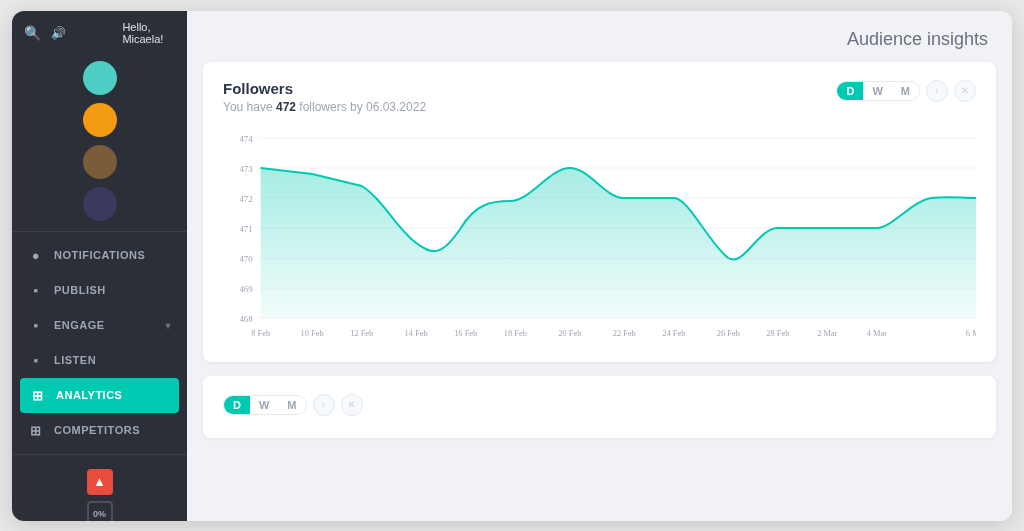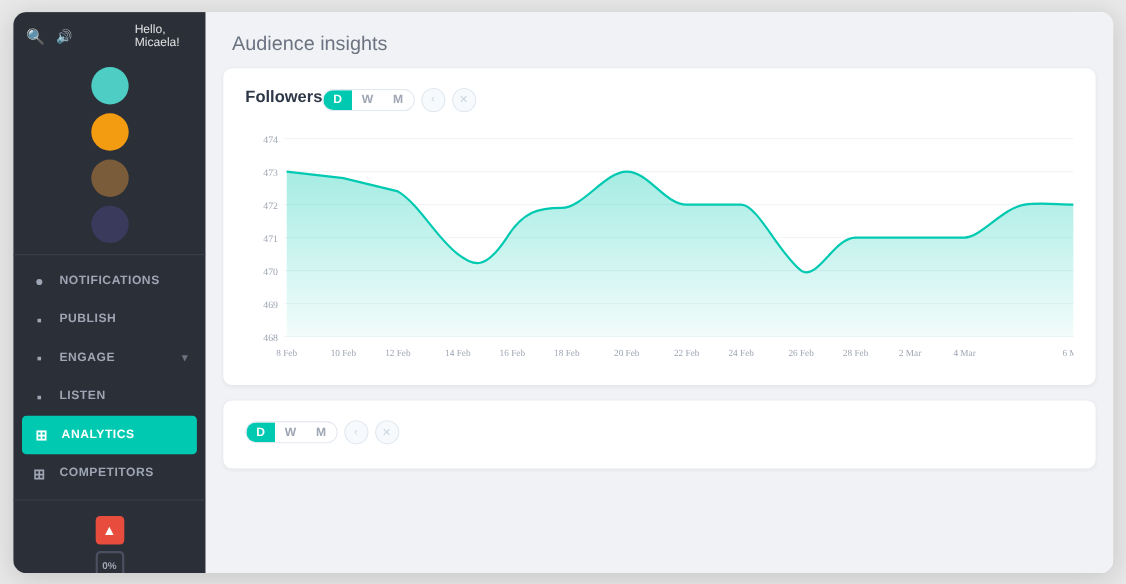--- a/index.html
+++ b/index.html
@@ -128,31 +128,33 @@
       display: flex;
       flex-direction: column;
     }
     .page-header {
       padding: 18px 24px 12px 24px;
     }
     .page-title {
       font-size: 18px;
       font-weight: 400;
       color: #6b7280;
+      text-align: right;
     }
     .card {
       background: #fff;
       border-radius: 8px;
       margin: 0 16px 14px 16px;
       padding: 18px 20px;
       box-shadow: 0 1px 4px rgba(0,0,0,0.06);
     }
     .card-header {
       display: flex;
       align-items: flex-start;
+      justify-content: space-between;
       margin-bottom: 4px;
     }
     .card-title {
       font-size: 15px;
       font-weight: 600;
       color: #2d3748;
     }
     .card-subtitle {
       font-size: 12px;
       color: #9ea5b3;
@@ -299,20 +301,23 @@
 
   <div class="main-content">
     <div class="page-header">
       <h1 class="page-title">Audience insights</h1>
     </div>
 
     <div class="card">
       <div class="card-header">
         <div>
           <div class="card-title">Followers</div>
+          <div class="card-subtitle">
+            <span>You have </span><strong>472</strong><span> followers by 06.03.2022</span>
+          </div>
         </div>
         <div class="toggle-group">
           <div class="toggle-btn">
             <span class="toggle-option active">D</span>
             <span class="toggle-option">W</span>
             <span class="toggle-option">M</span>
           </div>
           <div class="nav-arrow-btn">‹</div>
           <div class="nav-arrow-btn">✕</div>
         </div>

